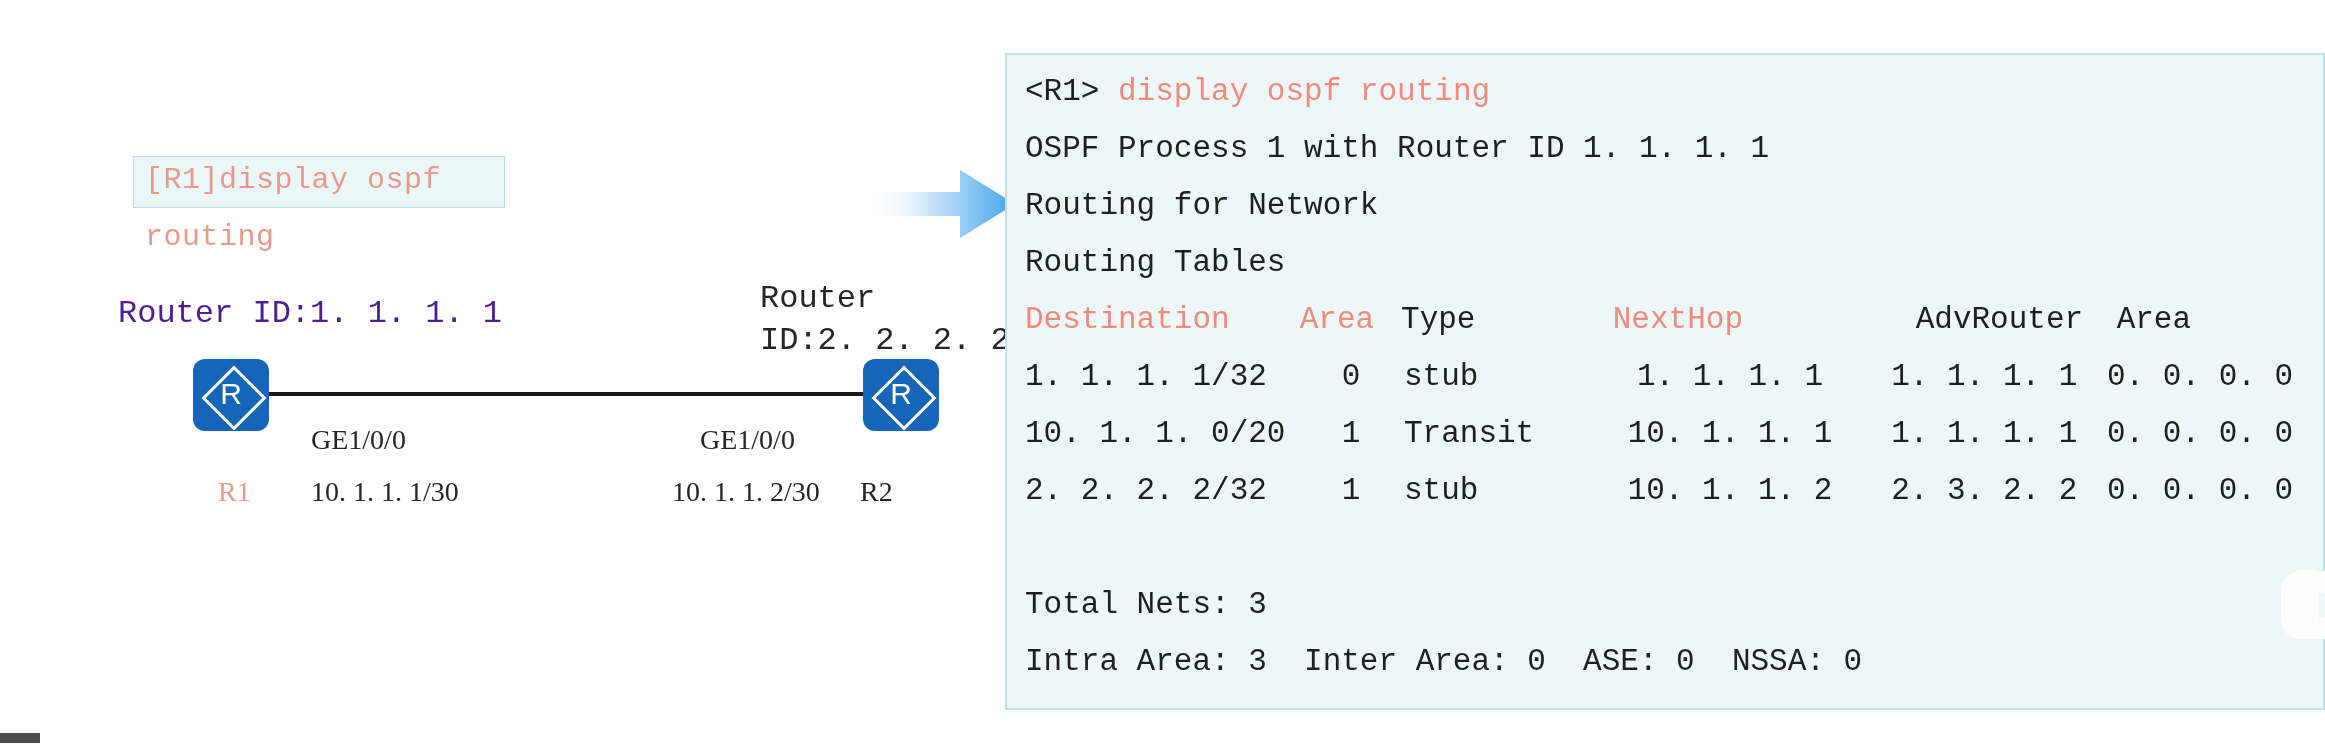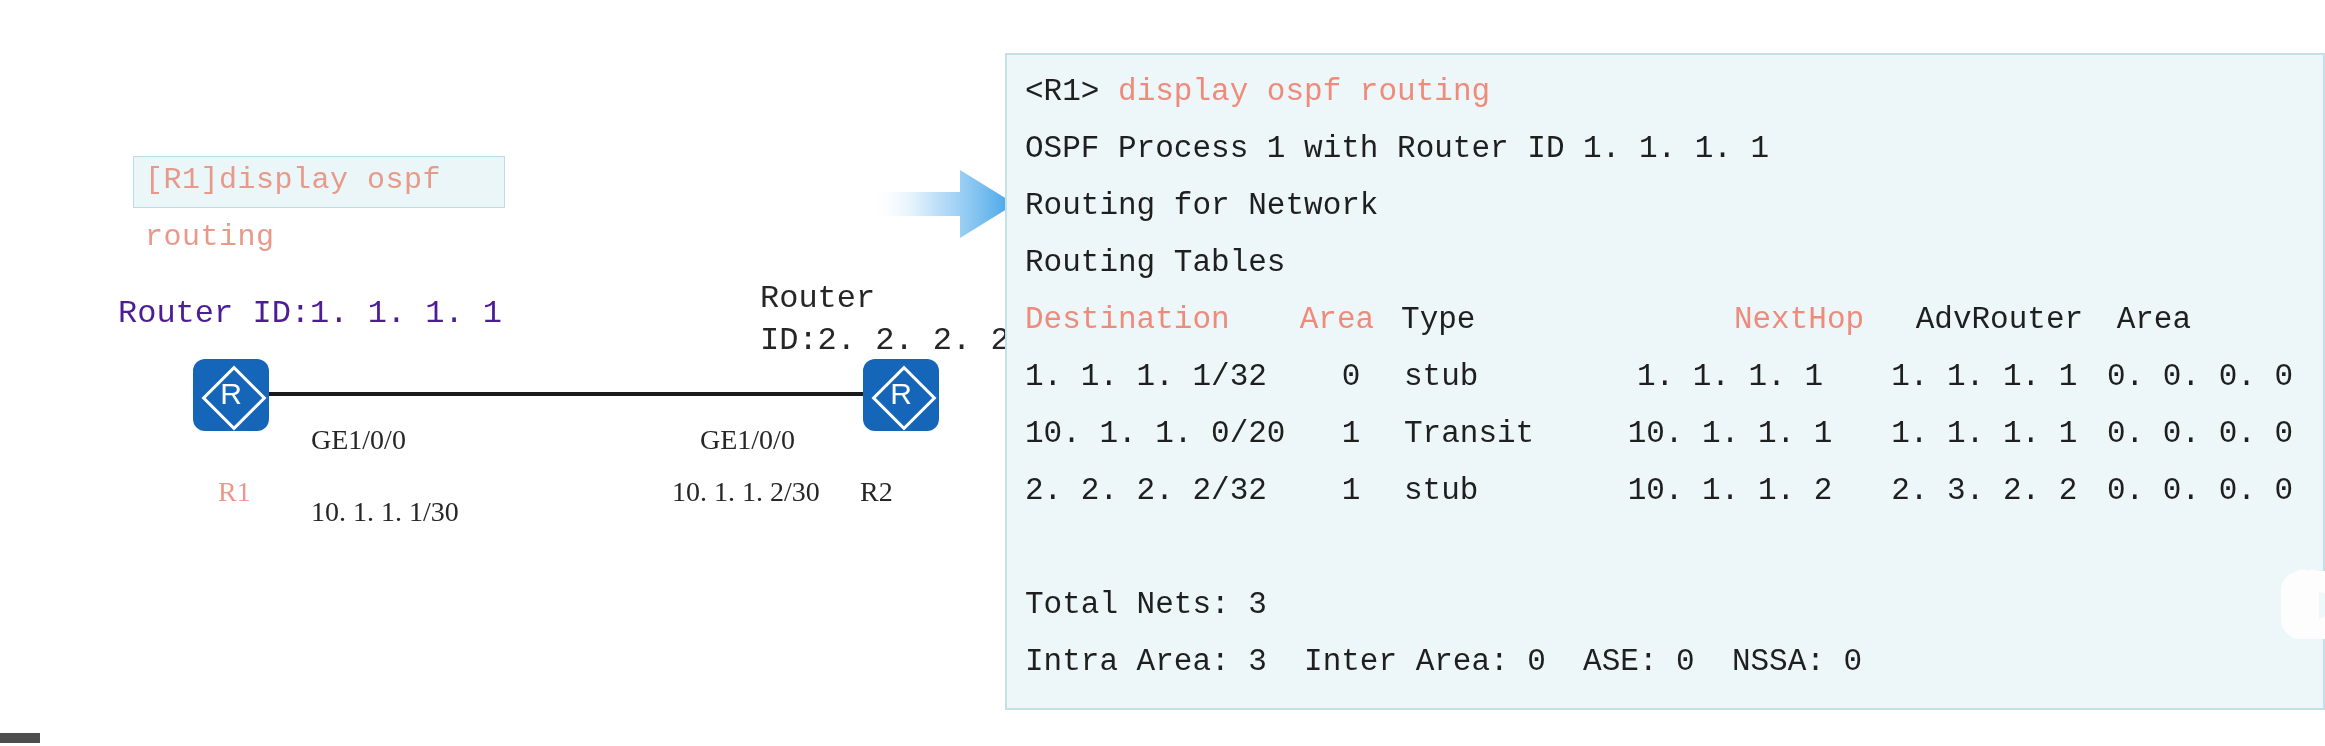--- a/index.html
+++ b/index.html
@@ -113,21 +113,21 @@
   }
 
   .lbl {
     position: absolute;
     font-family: "Liberation Serif", serif;
     font-size: 28px;
     color: #262626;
     white-space: nowrap;
   }
   #lbl-ge-left   { left: 311px; top: 424px; }
-  #lbl-ip-left   { left: 311px; top: 496px; }
+  #lbl-ip-left   { left: 311px; top: 476px; }
   #lbl-ge-right  { left: 700px; top: 424px; }
   #lbl-ip-right  { left: 672px; top: 476px; }
   #lbl-r2        { left: 860px; top: 476px; text-align: center; }
   #lbl-r1 {
     left: 218px; top: 476px;
     color: #e8998a;
   }
 
   
   #flow-arrow {
@@ -174,21 +174,21 @@
   .c-cost { width: 108px; text-align: center; }
   .c-type { width: 198px; }
   .c-next { width: 268px; text-align: center; }
   .c-adv  { width: 250px; text-align: center; }
   .c-area { width: 220px; }
 
   .rt-head .c-dest,
   .rt-head .c-cost,
   .rt-head .c-next { color: #ef8b7b; }
   .rt-head .c-cost { text-align: left; padding-left: 14px; }
-  .rt-head .c-next { text-align: right; padding-left: 26px; }
+  .rt-head .c-next { text-align: left; padding-left: 26px; }
   .rt-head .c-adv  { text-align: center; padding-left: 18px; }
 
   
   #play-widget {
     position: absolute;
     left: 2275px; top: 553px;
     width: 96px; height: 92px;
   }
 
   

